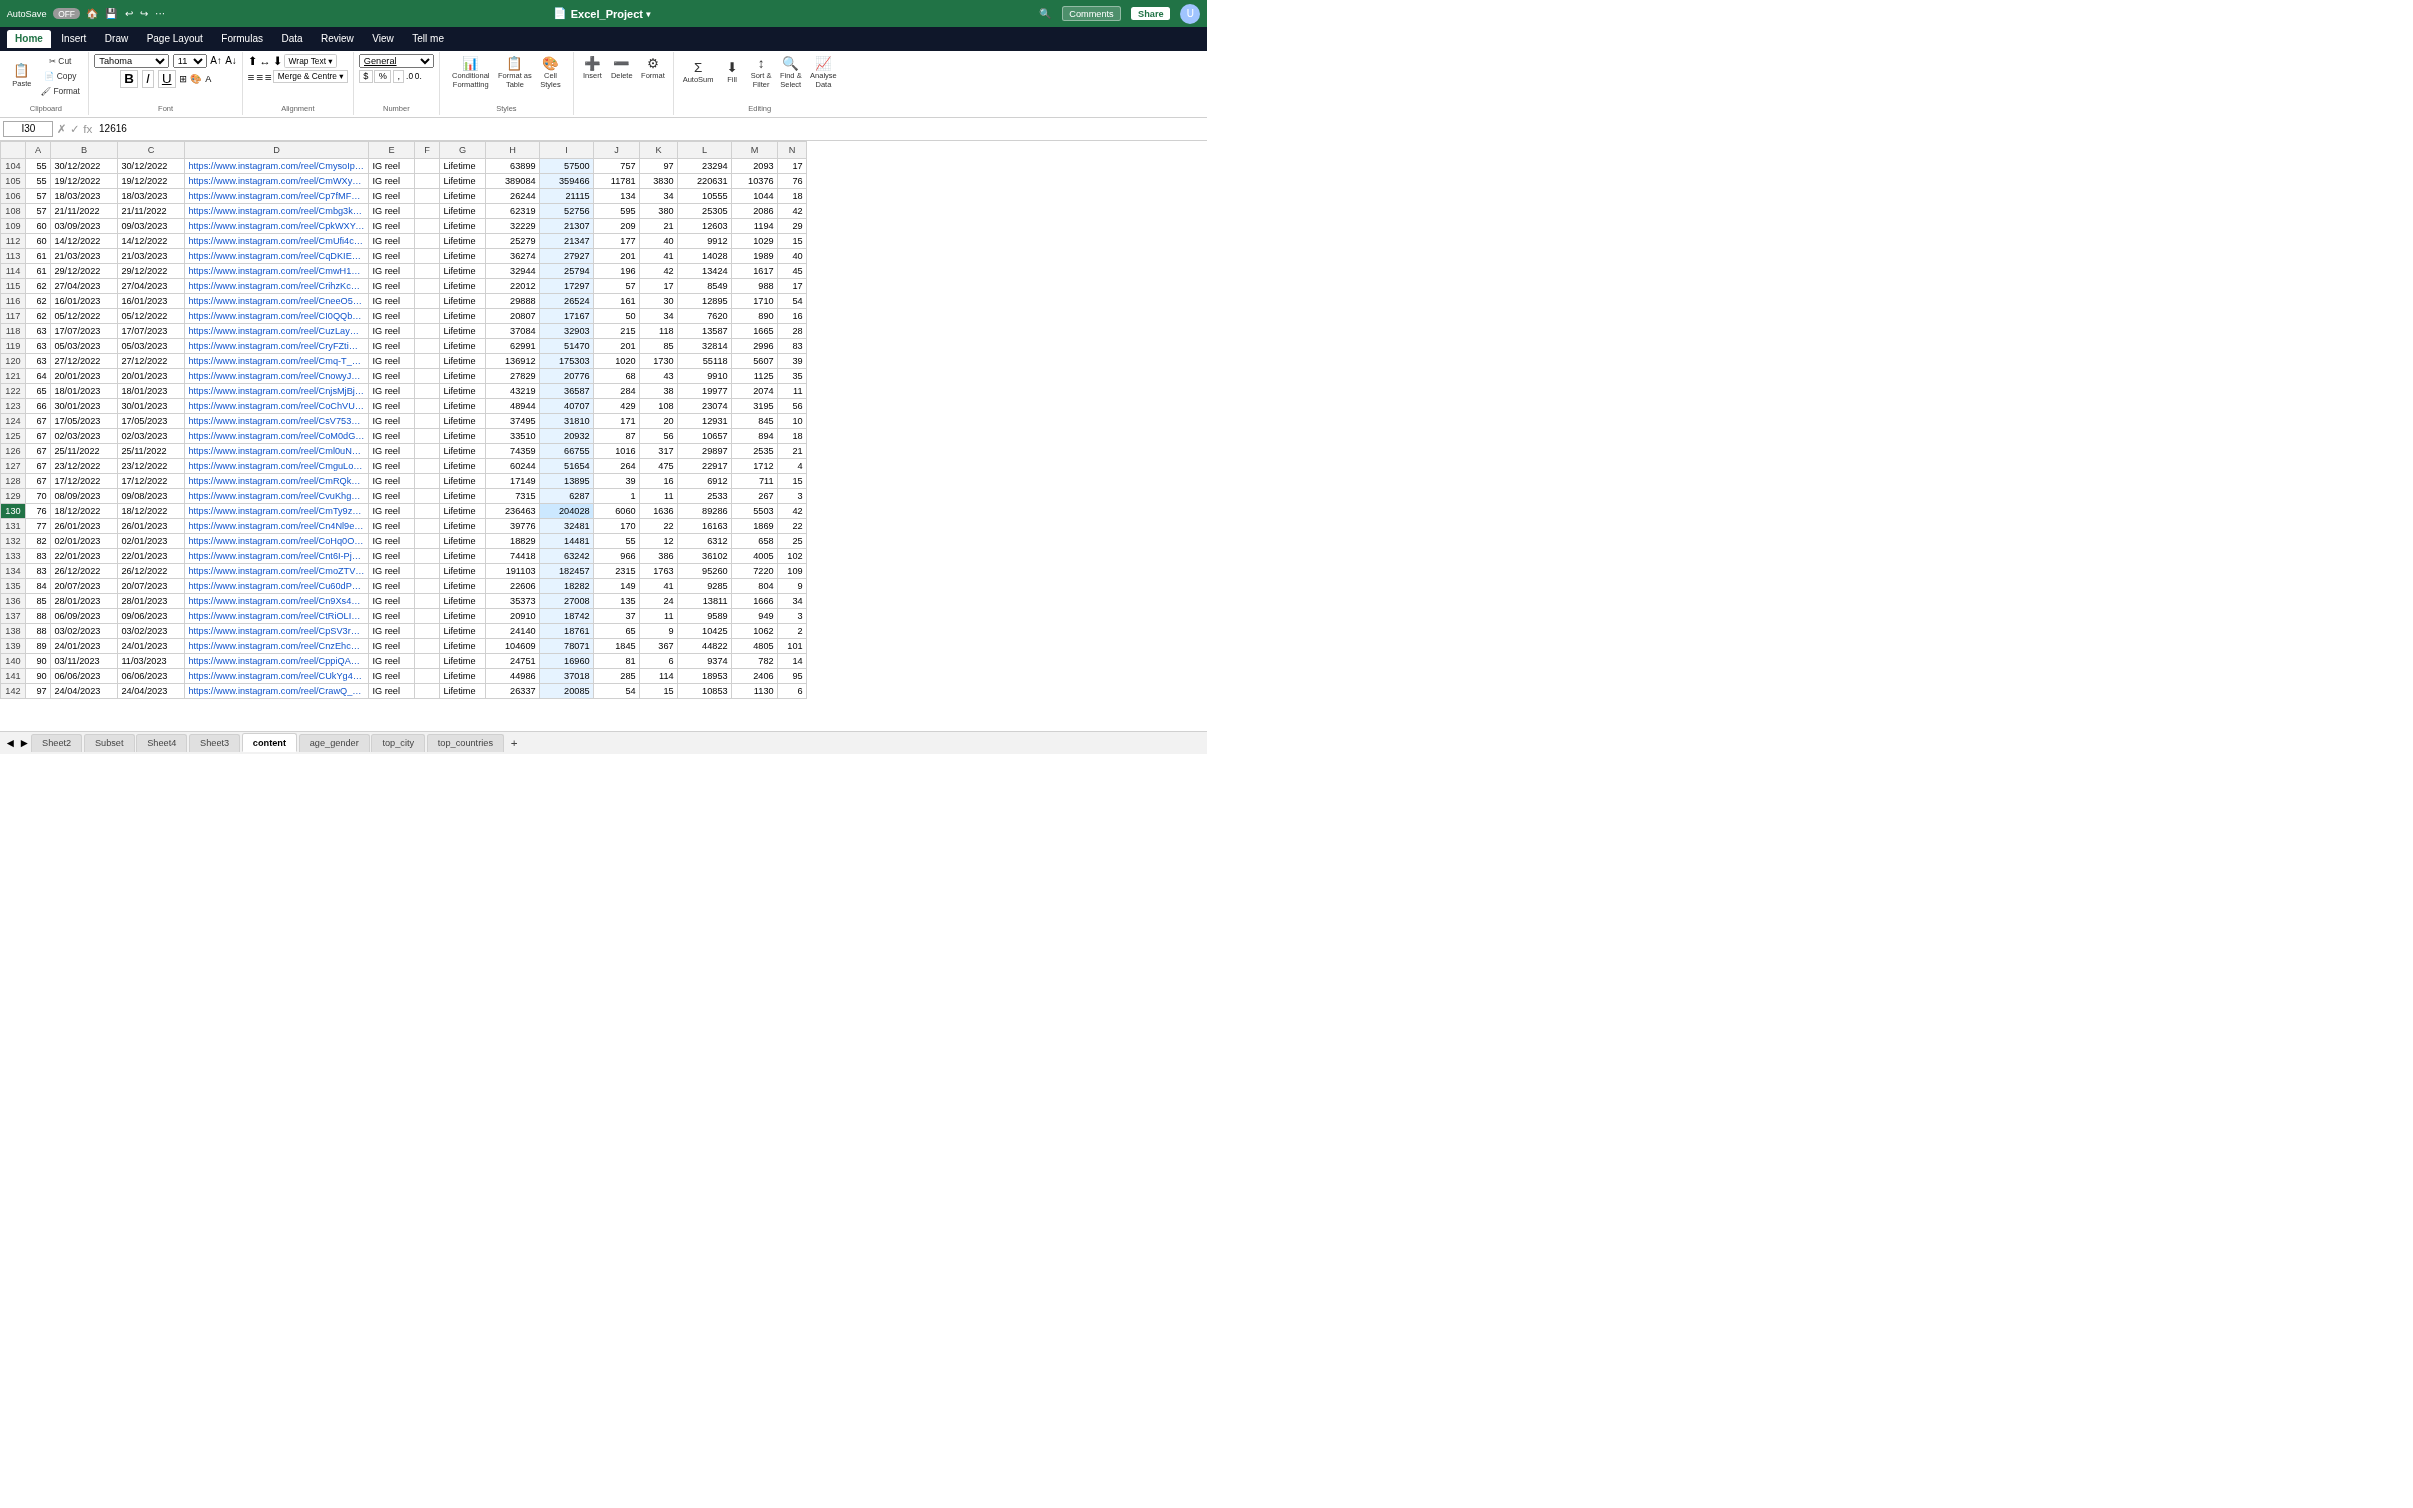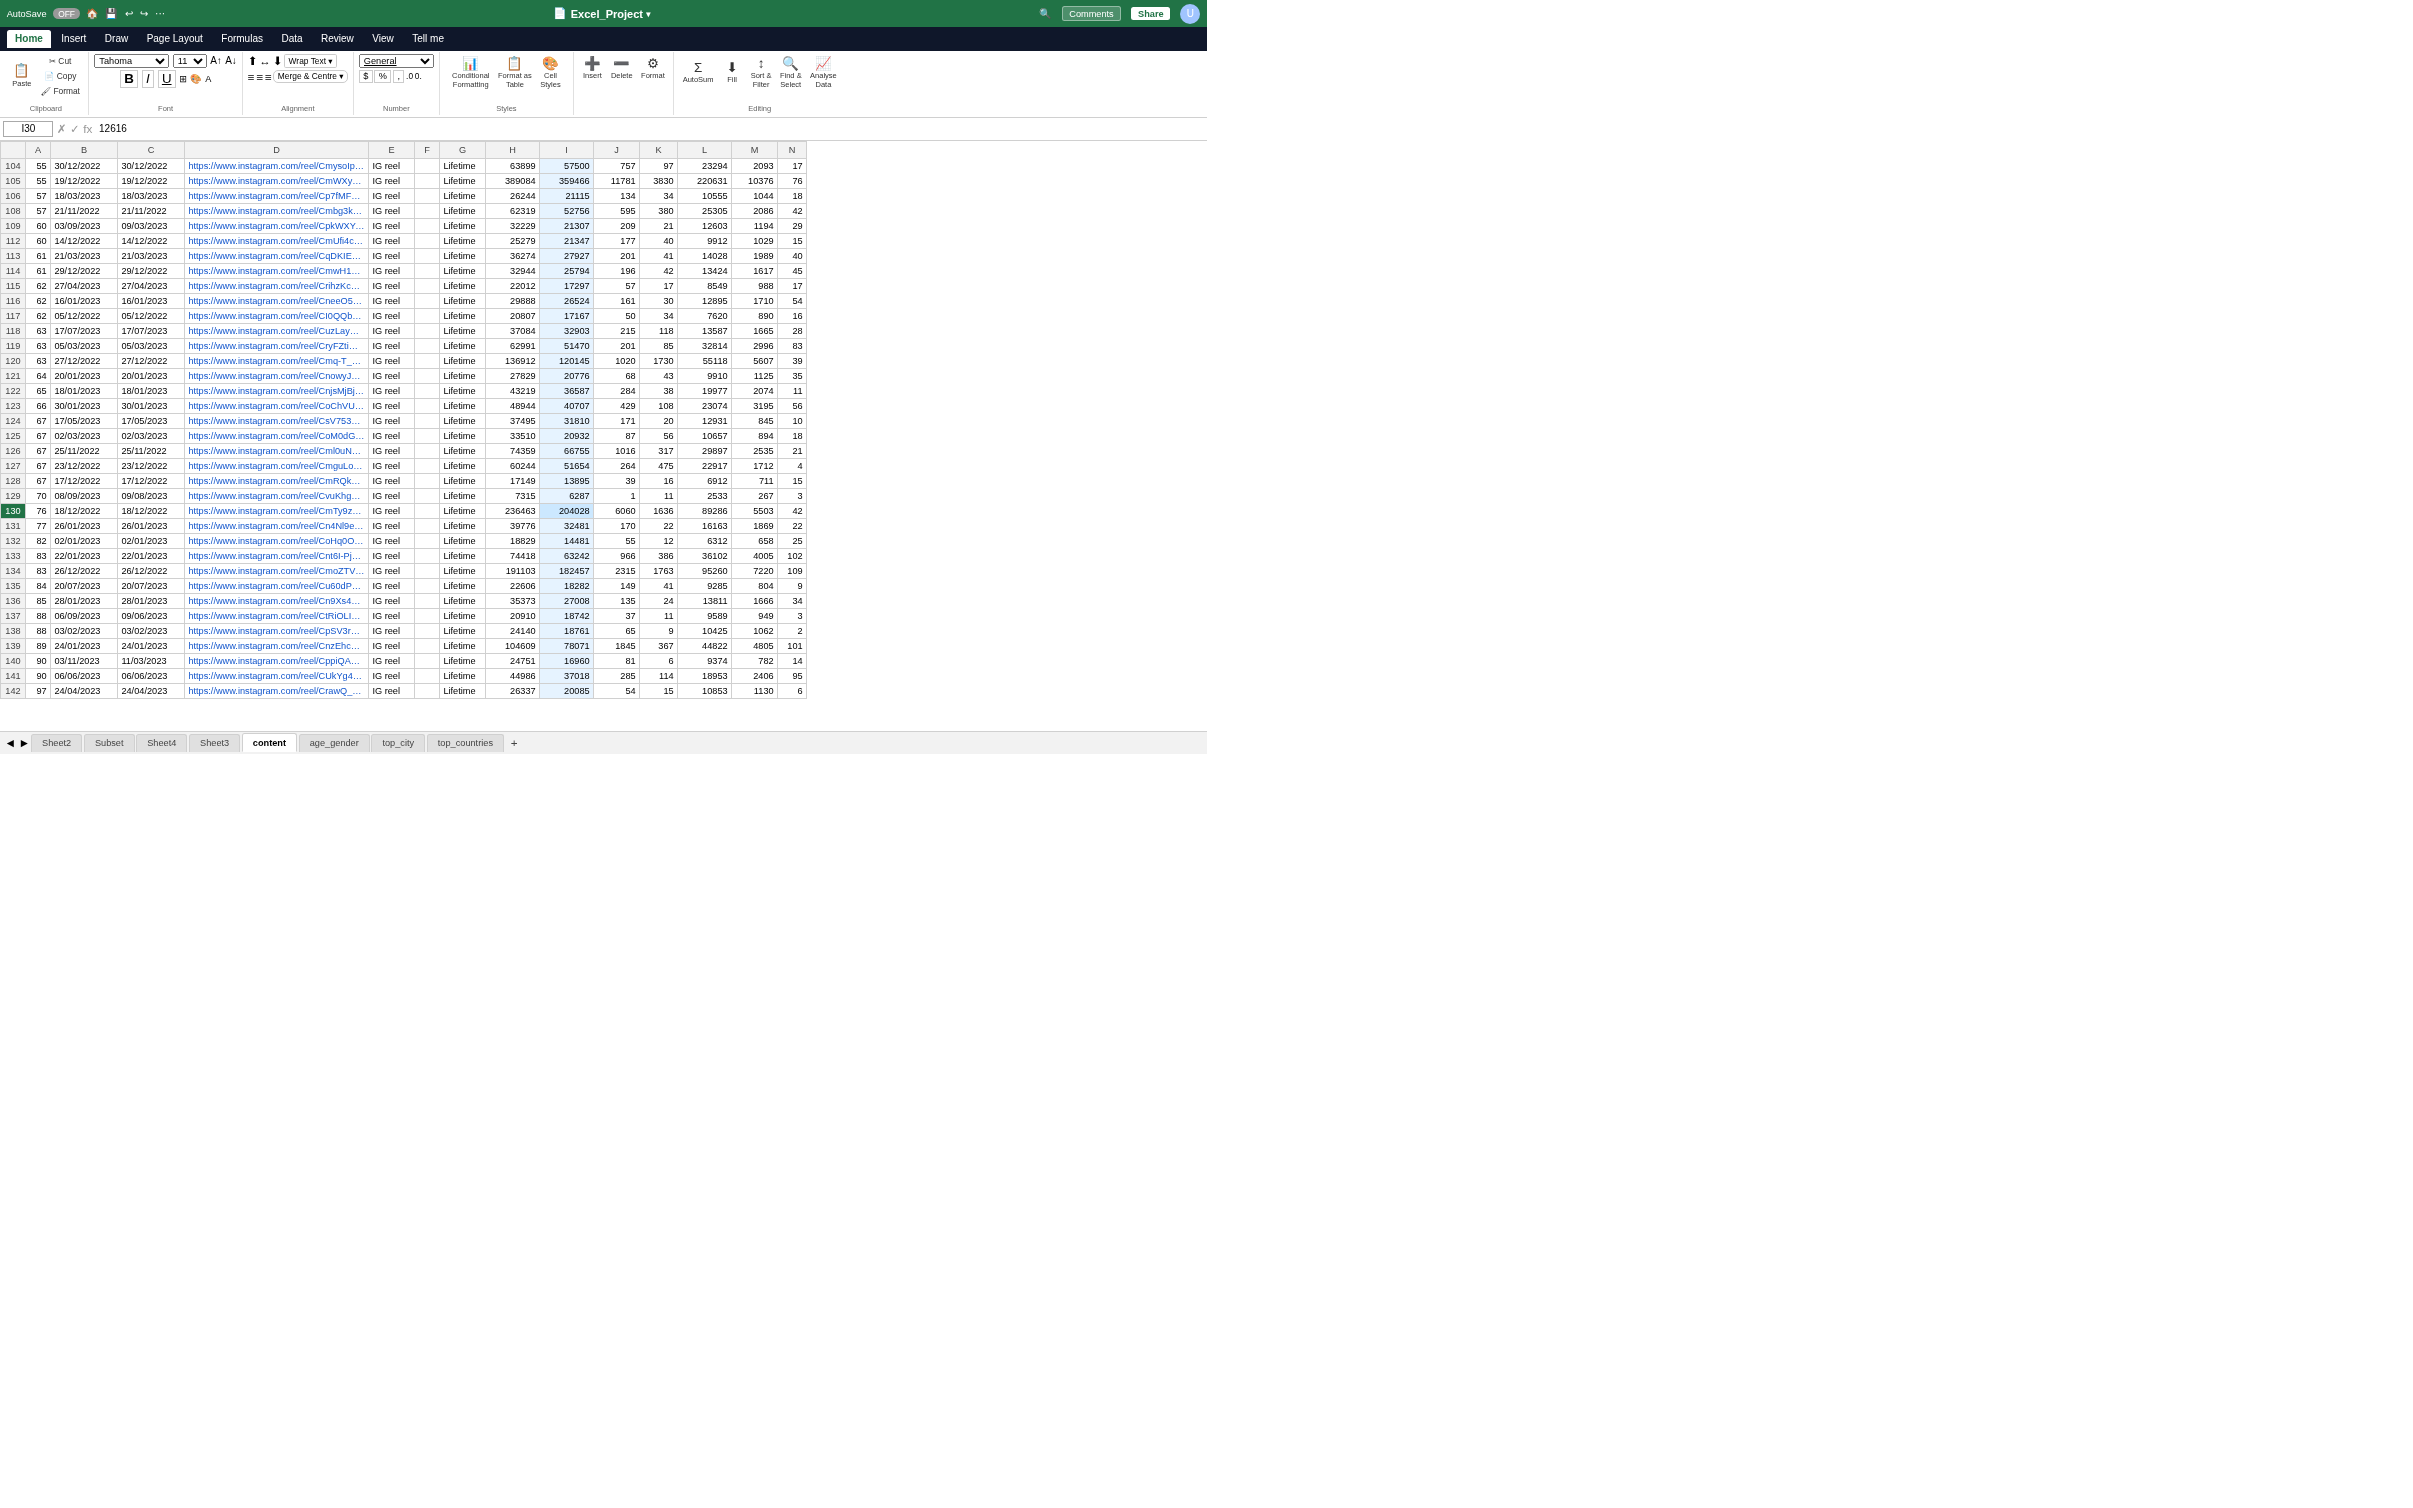--- a/index.html
+++ b/index.html
@@ -198,21 +198,21 @@
       <div style="display:flex;gap:1.7px;align-items:center;">
         <span style="cursor:pointer;font-size:11.7px;">⬆</span>
         <span style="cursor:pointer;font-size:11.7px;">↔</span>
         <span style="cursor:pointer;font-size:11.7px;">⬇</span>
         <span style="cursor:pointer;border:0.8px solid #ccc;padding:0.8px 3.4px;border-radius:1.7px;font-size:8.4px;">Wrap Text ▾</span>
       </div>
       <div style="display:flex;gap:1.7px;align-items:center;">
         <span style="cursor:pointer;font-size:11.7px;">≡</span>
         <span style="cursor:pointer;font-size:11.7px;">≡</span>
         <span style="cursor:pointer;font-size:11.7px;">≡</span>
-        <span style="cursor:pointer;border:0.8px solid #ccc;padding:0.8px 3.4px;border-radius:5px;font-size:8.4px;">Merge &amp; Centre ▾</span>
+        <span style="cursor:pointer;border:0.8px solid #ccc;padding:0.8px 3.4px;border-radius:0;font-size:8.4px;">Merge &amp; Centre ▾</span>
       </div>
     </div>
     <div class="ribbon-group-label">Alignment</div>
   </div>
 
   <div class="ribbon-group" style="min-width:84px;">
     <div style="display:flex;flex-direction:column;gap:1.7px;width:100%;">
       <select style="font-size:9.2px;width:75px;text-decoration:underline;">
         <option>General</option>
       </select>
@@ -545,21 +545,21 @@
           <tr>
             <th class="row-header">120</th>
             <td class="num-cell" title="63">63</td>
             <td title="27/12/2022">27/12/2022</td>
             <td title="27/12/2022">27/12/2022</td>
             <td class="url-cell" title="https://www.instagram.com/reel/Cmq-T_yDbPM/">https://www.instagram.com/reel/Cmq-T_yDbPM/</td>
             <td title="IG reel">IG reel</td>
             <td title=""></td>
             <td title="Lifetime">Lifetime</td>
             <td class="num-cell" title="136912">136912</td>
-            <td class="col-i num-cell" title="120145">120145</td>
+            <td class="col-i num-cell" title="120145">175303</td>
             <td class="num-cell" title="1020">1020</td>
             <td class="num-cell" title="1730">1730</td>
             <td class="num-cell" title="55118">55118</td>
             <td class="num-cell" title="5607">5607</td>
             <td class="num-cell" title="39">39</td>
           </tr>
           <tr>
             <th class="row-header">121</th>
             <td class="num-cell" title="64">64</td>
             <td title="20/01/2023">20/01/2023</td>

